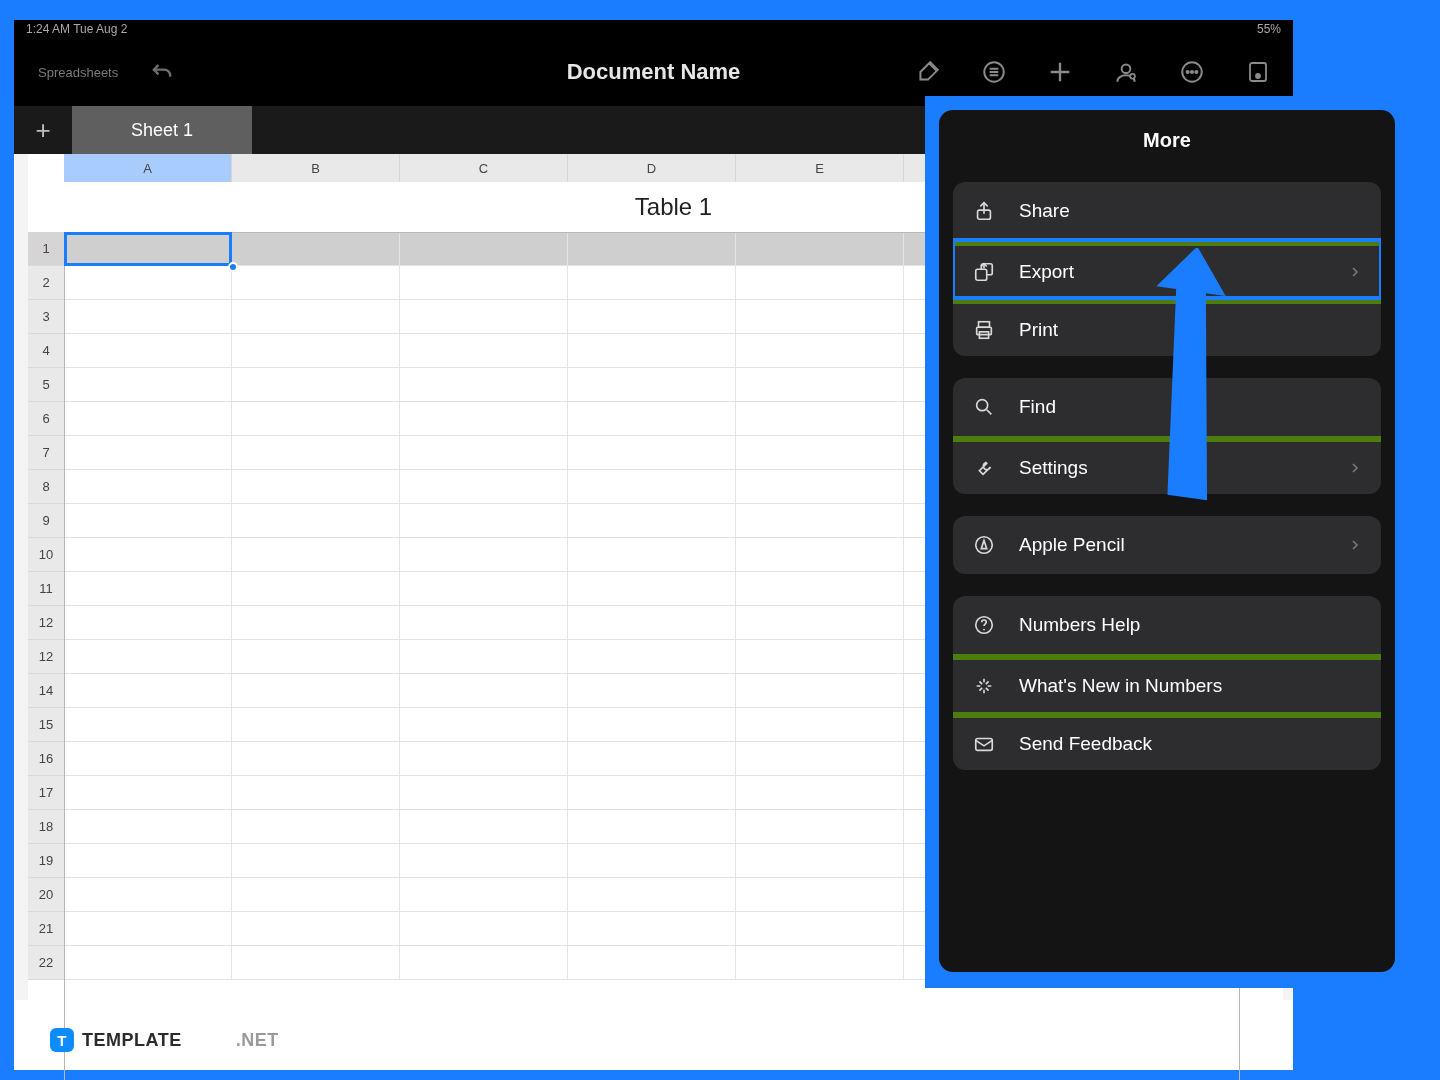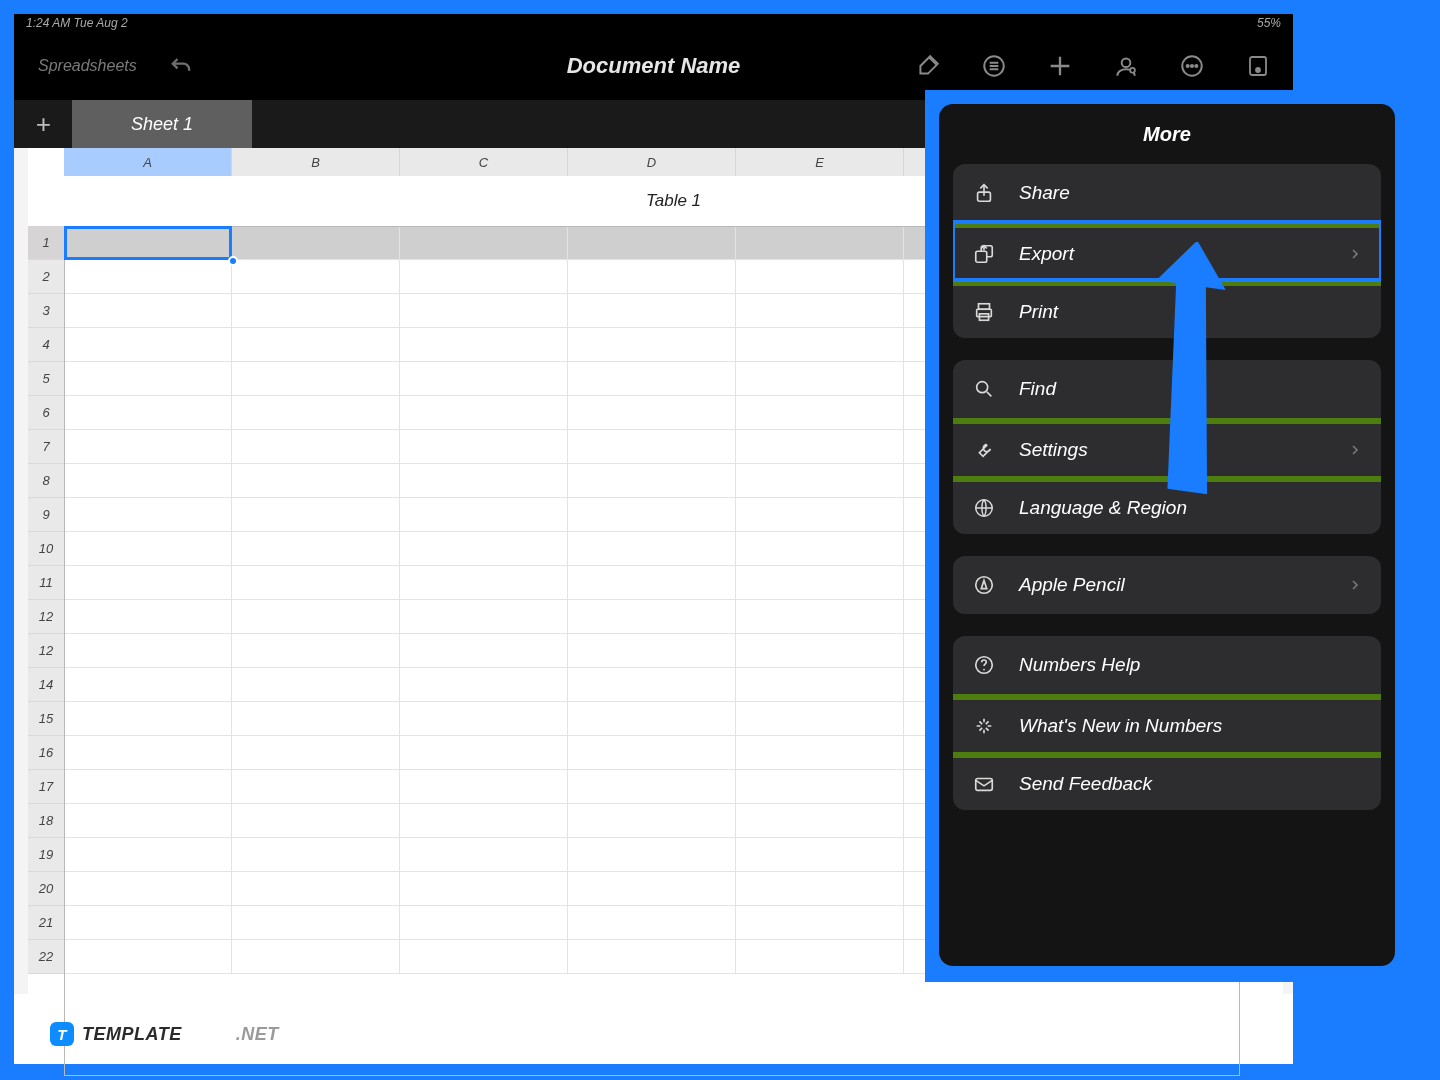--- a/index.html
+++ b/index.html
@@ -1,50 +1,50 @@
 <!DOCTYPE html>
 <html><head>
 <meta charset="utf-8">
 <style>
   * { margin: 0; padding: 0; box-sizing: border-box; font-family: -apple-system, BlinkMacSystemFont, "Segoe UI", Helvetica, Arial, sans-serif; }
   body { width: 1440px; height: 1080px; background: #1a7dff; overflow: hidden; position: relative; }
-  .frame { position: absolute; left: 14px; top: 14px; width: 1279px; height: 1050px; background: #fff; font-style: italic; }
+  .frame { position: absolute; left: 14px; top: 20px; width: 1279px; height: 1050px; background: #fff; }
   .statusbar { position: absolute; left: 0; top: 0; width: 100%; height: 18px; background: #000; color: #aaa; font-size: 12px; display: flex; justify-content: space-between; padding: 2px 12px; }
   .toolbar { position: absolute; left: 0; top: 18px; width: 100%; height: 68px; background: #000; display: flex; align-items: center; color: #7a7a7a; }
-  .toolbar .back { margin-left: 24px; font-size: 16px; color: #7a7a7a; text-align: right; }
+  .toolbar .back { margin-left: 24px; font-size: 13px; color: #7a7a7a; text-align: right; }
   .toolbar .undo { margin-left: 30px; width: 28px; height: 28px; }
   .toolbar .title { position: absolute; left: 50%; transform: translateX(-50%); color: #e6e6e6; font-size: 22px; font-weight: 600; }
   .toolbar .rightset { position: absolute; right: 20px; display: flex; gap: 36px; align-items: center; }
   .toolbar .rightset .ic { width: 30px; height: 30px; display: flex; align-items: center; justify-content: center; color: #8a8a8a; }
   .sheettabs { position: absolute; left: 0; top: 86px; width: 100%; height: 48px; background: #1a1a1a; display: flex; align-items: stretch; }
   .sheettabs .add { width: 58px; display: flex; align-items: center; justify-content: center; color: #bdbdbd; font-size: 26px; font-weight: 300; }
   .sheettabs .tab { width: 180px; background: #5f5f5f; color: #fff; display: flex; align-items: center; justify-content: center; font-size: 18px; }
   
   .sheet { position: absolute; left: 0; top: 134px; width: 100%; bottom: 70px; background: #f4f4f4; }
   .sheet-inner { position: absolute; left: 14px; top: 0; right: 10px; bottom: 0; background: #fff; }
   .colhdr { position: absolute; left: 36px; top: 0; right: 0; height: 28px; display: flex; background: #e9e9e9; }
   .colhdr .col { width: 168px; border-right: 1px solid #d6d6d6; display: flex; align-items: center; justify-content: center; font-size: 13px; color: #444; }
   .colhdr .col.sel { background: #a9ccff; }
-  .tabletitle { position: absolute; left: 36px; top: 28px; right: 0; height: 50px; display: flex; align-items: center; justify-content: center; font-size: 17px; color: #222; }
+  .tabletitle { position: absolute; left: 36px; top: 28px; right: 0; height: 50px; display: flex; align-items: center; justify-content: center; font-size: 24px; color: #222; }
   .rowhdr { position: absolute; left: 0; top: 78px; width: 36px; background: #e9e9e9; }
   .rowhdr .rn { height: 34px; border-bottom: 1px solid #d9d9d9; display: flex; align-items: center; justify-content: center; font-size: 13px; color: #444; }
   .rowhdr .rn.selrow { background: #d6d4d4; }
   .grid { position: absolute; left: 36px; top: 78px; right: 0; }
   .grid .row { height: 34px; display: flex; }
   .grid .row.hdrrow .cell { background: #cfcfcf; }
   .grid .cell { width: 168px; border-right: 1px solid #e3e3e3; border-bottom: 1px solid #e3e3e3; }
   .sel-cell { position: absolute; left: 36px; top: 78px; width: 168px; height: 34px; border: 3px solid #1a7dff; pointer-events: none; }
   .sel-handle { position: absolute; left: 200px; top: 108px; width: 10px; height: 10px; background: #1a7dff; border-radius: 50%; border: 2px solid #fff; pointer-events: none; }
   .table-outline { position: absolute; left: 36px; top: 78px; width: 1176px; height: 850px; border: 1px solid #b8b8b8; pointer-events:none; }
 
   
   .more-hl { position: absolute; left: 911px; top: 76px; width: 484px; height: 892px; background: #1a7dff; }
   .more-panel { position: absolute; left: 925px; top: 90px; width: 456px; height: 862px; background: #141414; border-radius: 14px; overflow: hidden; }
   .more-title { height: 60px; display: flex; align-items: center; justify-content: center; color: #fff; font-size: 20px; font-weight: 600; }
-  .grp { background: #2d2d2f; margin: 0 14px 22px 14px; border-radius: 12px; overflow: hidden; }
+  .grp { background: #2d2d2f; margin: 12px 14px 22px 14px; border-radius: 12px; overflow: hidden; }
   .mitem { height: 58px; display: flex; align-items: center; padding: 0 18px; border-top: 6px solid #4d7c0f; color: #fff; font-size: 19px; position: relative; }
   .grp .mitem:first-child { border-top: none; }
   .mitem .mic { width: 26px; height: 26px; margin-right: 22px; display: flex; align-items: center; justify-content: center; color: #d9d9d9; flex-shrink:0; }
   .mitem .chev { position: absolute; right: 18px; color: #777; }
   .mitem.hl { outline: 4px solid #1a7dff; outline-offset: -2px; z-index: 2; }
   svg { display: block; }
 
   
   .arrow { position: absolute; left: 1130px; top: 228px; pointer-events:none; }
 
@@ -420,29 +420,20 @@
               <path d="M14 6a4 4 0 105 5l-8 8-4-4 8-8a4 4 0 00-1-1z"></path>
             </svg>
           </span>
         <span>Settings</span>
         <span class="chev">
             <svg viewBox="0 0 24 24" width="16" height="16" fill="none" stroke="#777" stroke-width="2.5">
               <path d="M9 6l6 6-6 6"></path>
             </svg>
           </span>
       </div>
-      <div class="mitem">
-        <span class="mic">
-            <svg viewBox="0 0 24 24" width="22" height="22" fill="none" stroke="#d9d9d9" stroke-width="1.6">
-              <circle cx="12" cy="12" r="9"></circle>
-              <path d="M3 12h18M12 3c3 3 3 15 0 18M12 3c-3 3-3 15 0 18"></path>
-            </svg>
-          </span>
-        <span>Language &amp; Region</span>
-      </div>
     </div>
 
     <div class="grp">
       <div class="mitem">
         <span class="mic">
             <svg viewBox="0 0 24 24" width="22" height="22" fill="none" stroke="#d9d9d9" stroke-width="1.8">
               <circle cx="12" cy="12" r="9"></circle>
               <path d="M12 7l3 9h-6z"></path>
             </svg>
           </span>

